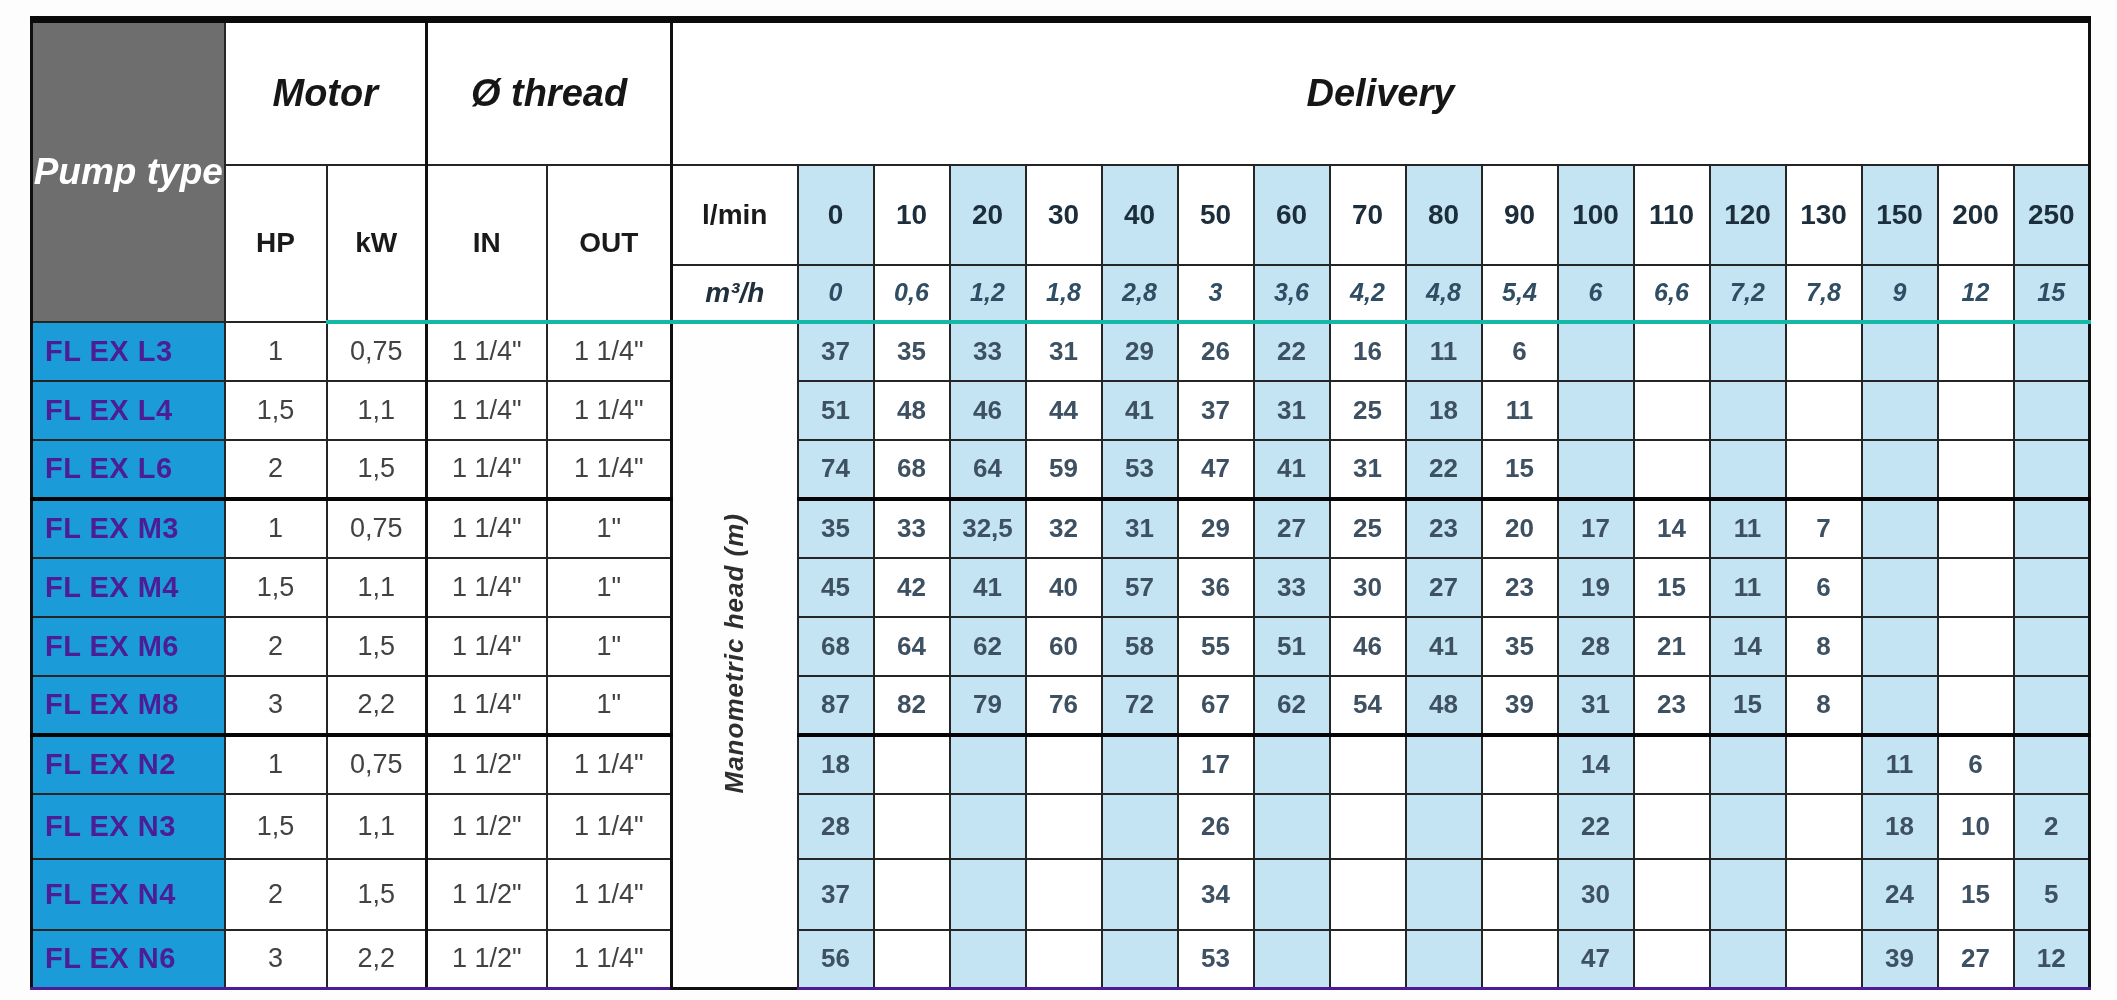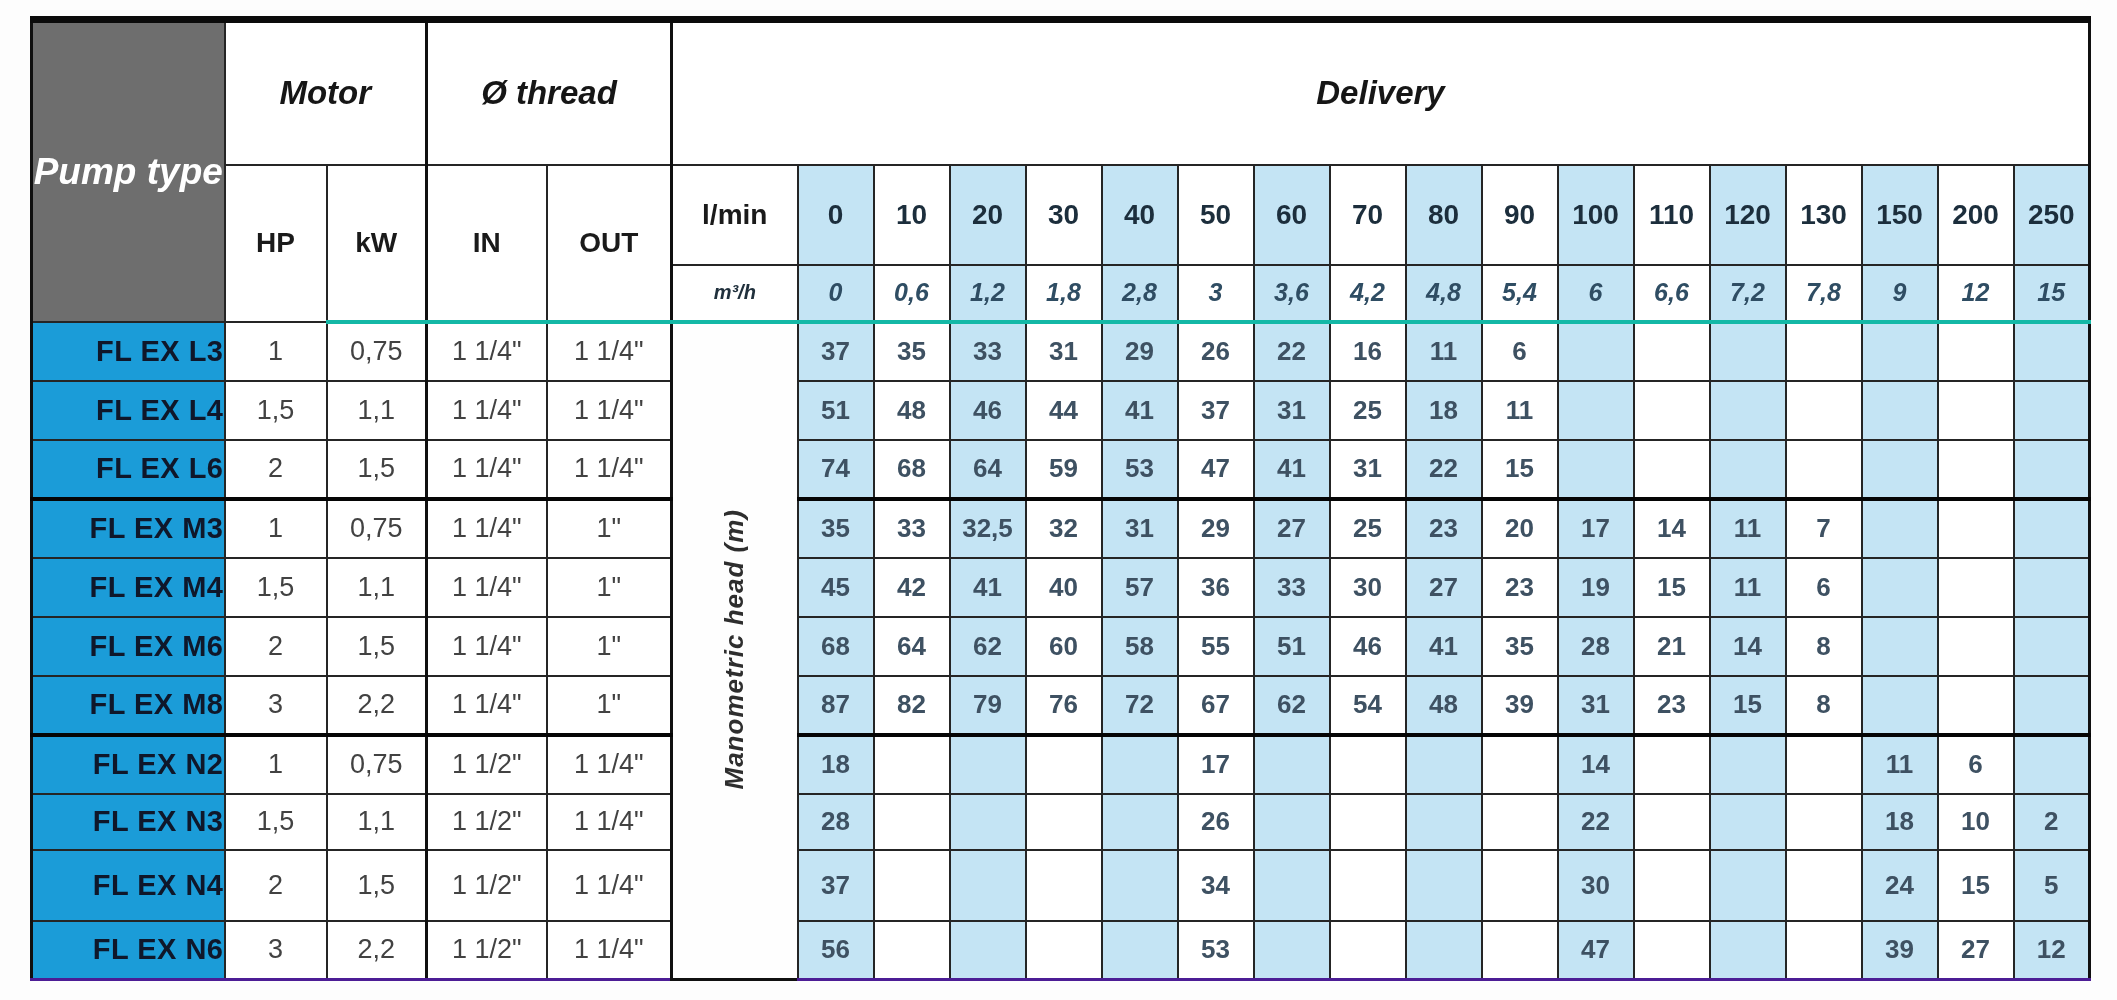--- a/index.html
+++ b/index.html
@@ -23,48 +23,48 @@
   }
   td {
     border: 2px solid #252525;
     text-align: center;
     vertical-align: middle;
     overflow: hidden;
     white-space: nowrap;
   }
   
   .hlbl {
-    font-size: 33px;
+    font-size: 38px;
     font-weight: bold;
     font-style: italic;
     color: #161616;
   }
   .pump-type-cell {
     background: var(--header-gray);
     color: #ffffff;
     font-size: 37px;
     font-weight: bold;
     font-style: italic;
   }
   .sublbl {
     font-size: 28px;
     font-weight: bold;
     color: #1a1a1a;
   }
   .unit-lmin { font-size: 28px; font-weight: bold; color: #1a1a1a; }
-  .unit-m3h  { font-size: 20px; font-weight: bold; font-style: italic; color: #20303c; }
+  .unit-m3h  { font-size: 28px; font-weight: bold; font-style: italic; color: #20303c; }
   .num-head  { font-size: 28px; font-weight: bold; color: #1c2e3c; }
   .num-m3h   { font-size: 25px; font-weight: 600; font-style: italic; color: #2f4d63; }
   .shade     { background: var(--shade-blue); }
   .pump-cell {
     background: var(--pump-blue);
-    color: #0f172a;
+    color: #4c1d95;
     font-size: 29px;
     font-weight: bold;
-    text-align: right;
+    text-align: left;
     padding-left: 12px;
     letter-spacing: 0.5px;
   }
   .motor-val { font-size: 27px; font-weight: 500; color: #424242; }
   .data-val  { font-size: 26px; font-weight: 600; color: #3e5162; }
   .mano-cell {
     background: #fefefe;
     vertical-align: middle;
     text-align: center;
   }
@@ -342,21 +342,21 @@
           <td class="data-val shade"></td>
           <td class="data-val"></td>
           <td class="data-val shade">14</td>
           <td class="data-val"></td>
           <td class="data-val shade"></td>
           <td class="data-val"></td>
           <td class="data-val shade">11</td>
           <td class="data-val">6</td>
           <td class="data-val shade"></td>
         </tr>
-        <tr style="height: 56px;">
+        <tr style="height: 65px;">
           <td class="pump-cell">FL EX N3</td>
           <td class="motor-val">1,5</td>
           <td class="motor-val">1,1</td>
           <td class="motor-val strong-left">1 1/2"</td>
           <td class="motor-val">1 1/4"</td>
           <td class="data-val shade">28</td>
           <td class="data-val"></td>
           <td class="data-val shade"></td>
           <td class="data-val"></td>
           <td class="data-val shade"></td>

